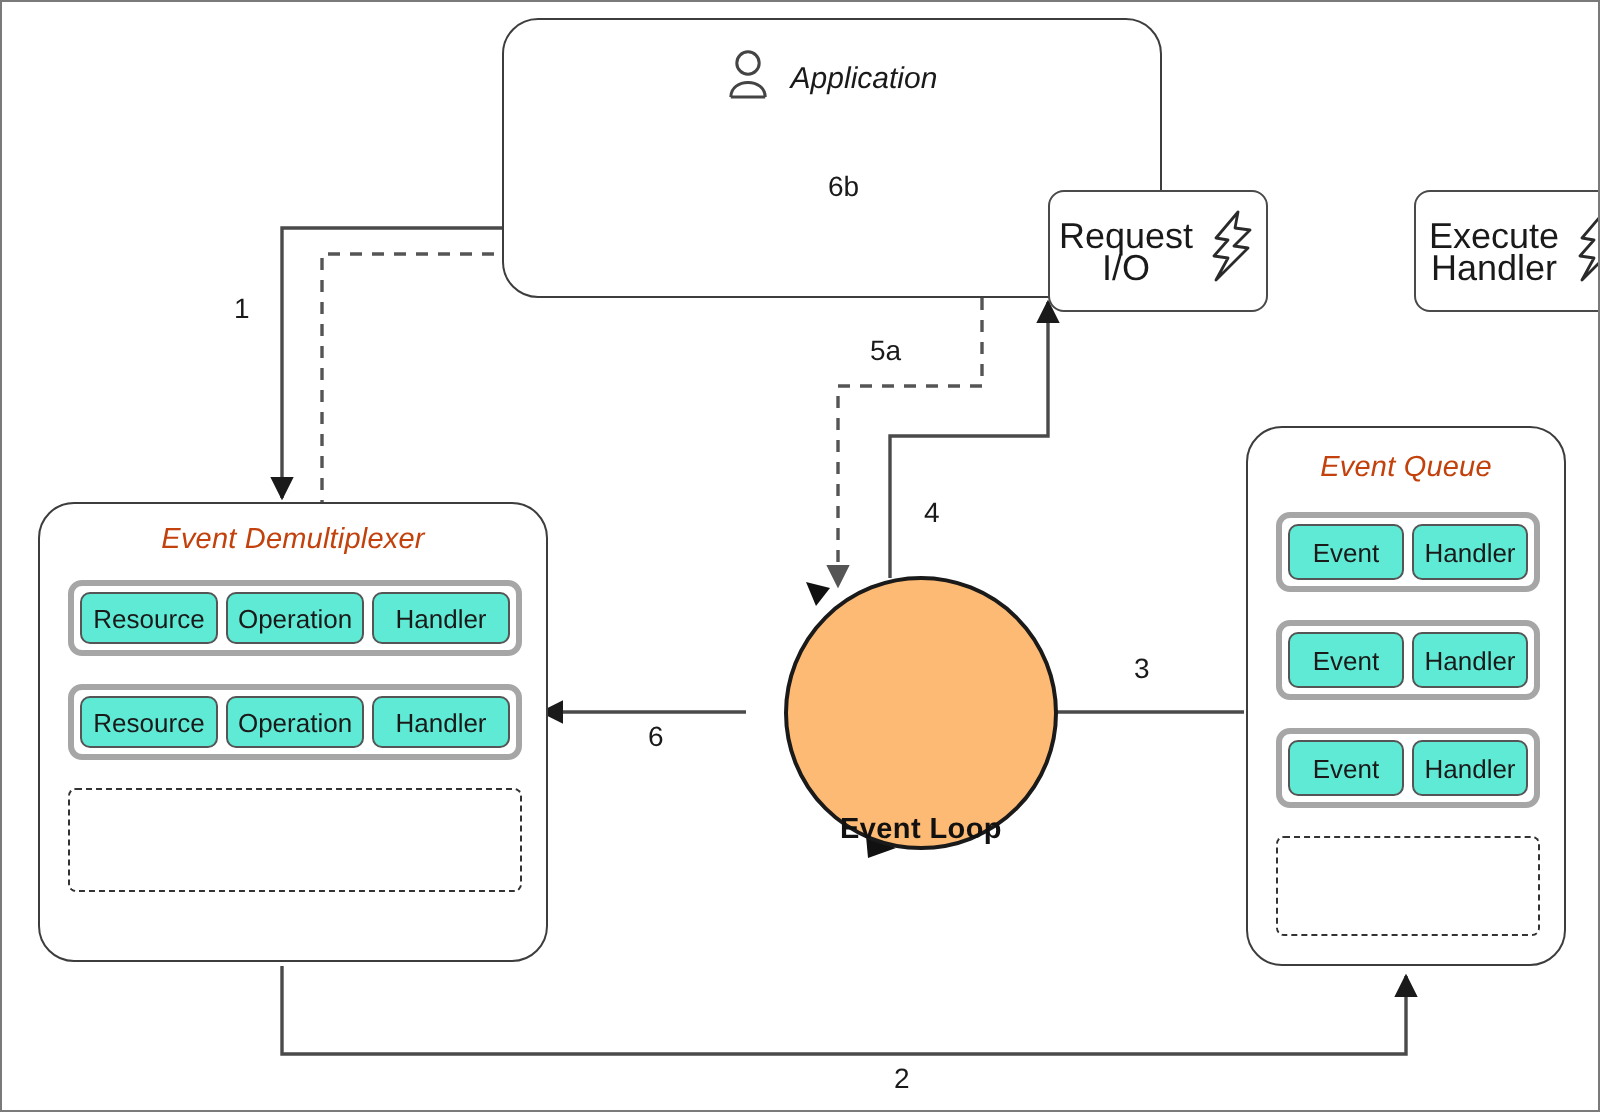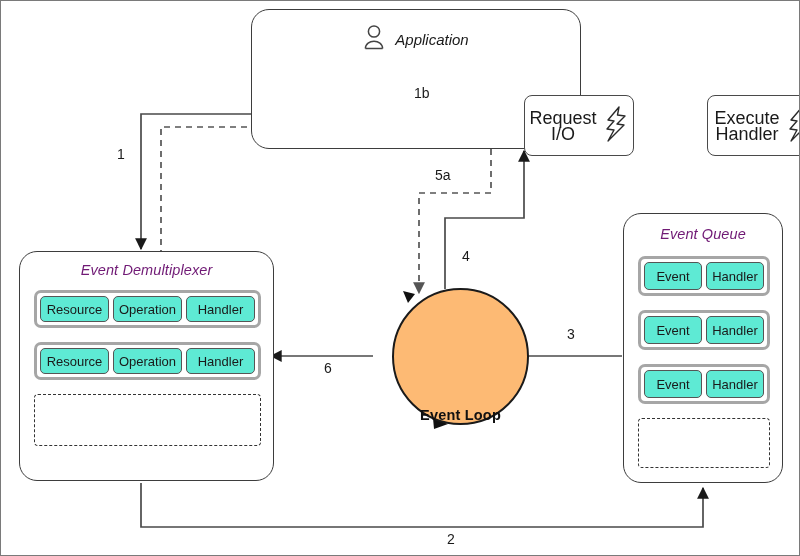--- a/index.html
+++ b/index.html
@@ -32,21 +32,21 @@
     background: #ffffff;
     border: 1.6px solid #3d3d3d;
     border-radius: 18px;
   }
   .box-title {
     position: absolute;
     left: 0; right: 0;
     text-align: center;
     font-style: italic;
     font-size: 14.5px;
-    color: #701a75;
+    color: #c2410c;
     letter-spacing: .1px;
   }
 
   
   #app-box { left: 250px; top: 8px; width: 330px; height: 140px; }
   #app-title-row {
     position: absolute;
     left: 0; right: 0; top: 14px;
     display: flex;
     align-items: center;
@@ -266,16 +266,16 @@
 
   <div id="loop-circle">
     <span class="txt">Event Loop</span>
   </div>
 
   <div class="edge-label" style="left:116px;  top:145px;">1</div>
   <div class="edge-label" style="left:446px;  top:530px;">2</div>
   <div class="edge-label" style="left:566px;  top:325px;">3</div>
   <div class="edge-label" style="left:461px;  top:247px;">4</div>
   <div class="edge-label" style="left:434px;  top:166px;">5a</div>
-  <div class="edge-label" style="left:413px;  top:84px;">1b</div>
+  <div class="edge-label" style="left:413px;  top:84px;">6b</div>
   <div class="edge-label" style="left:323px;  top:359px;">6</div>
 
 </div>
 
 </body></html>

